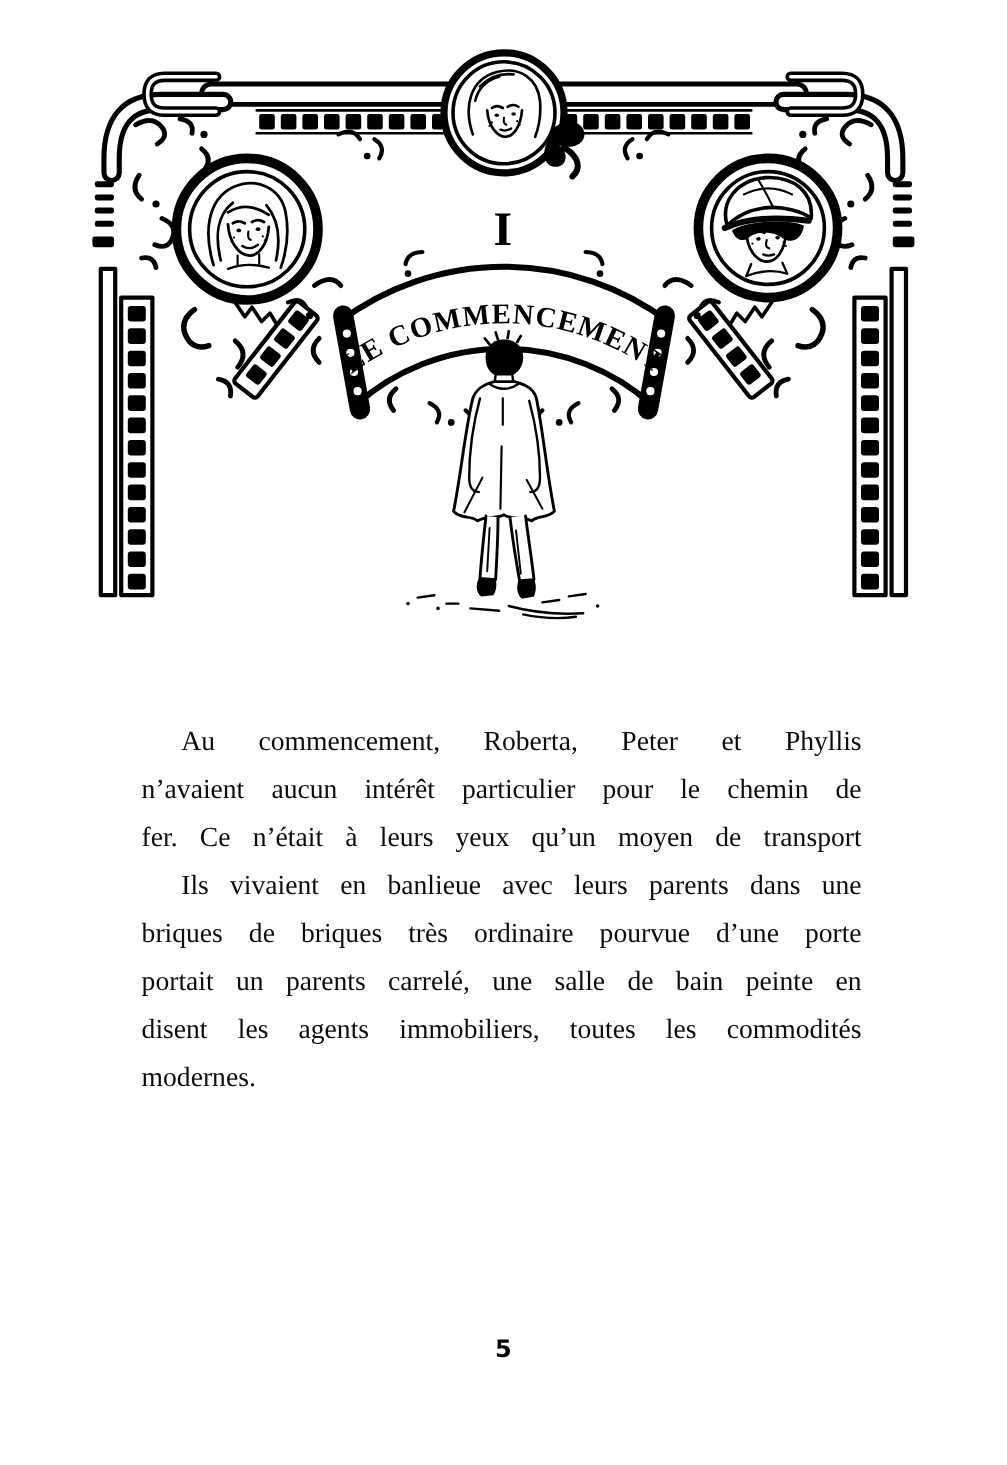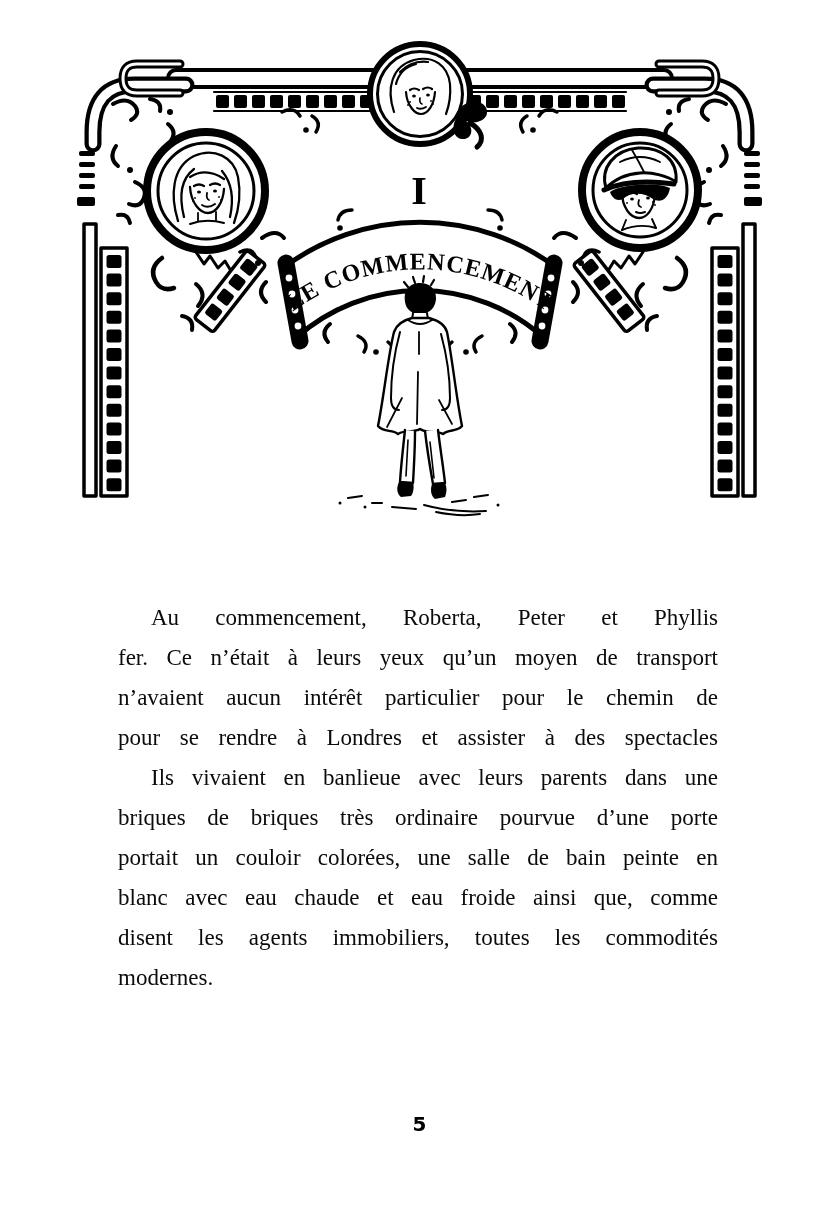--- a/index.html
+++ b/index.html
@@ -279,26 +279,24 @@
           <circle cx="365" cy="507" r="1.5" fill="#000" stroke="none"></circle>
           <circle cx="498" cy="505" r="1.5" fill="#000" stroke="none"></circle>
           <circle cx="340" cy="503" r="1.5" fill="#000" stroke="none"></circle>
         </g>
       </g>
     </g>
   </svg>
 
   <div class="text-block">
     <div class="line j indent">Au commencement, Roberta, Peter et Phyllis</div>
+    <div class="line j">n’avaient aucun intérêt particulier pour le chemin de</div>
     <div class="line j">fer. Ce n’était à leurs yeux qu’un moyen de transport</div>
-    <div class="line j">n’avaient aucun intérêt particulier pour le chemin de</div>
-    <div class="line j">pour se rendre à Londres et assister à des spectacles</div>
     <div class="line j indent">Ils vivaient en banlieue avec leurs parents dans une</div>
     <div class="line j">briques de briques très ordinaire pourvue d’une porte</div>
-    <div class="line j">portait un couloir colorées, une salle de bain peinte en</div>
-    <div class="line j">blanc avec eau chaude et eau froide ainsi que, comme</div>
+    <div class="line j">portait un parents carrelé, une salle de bain peinte en</div>
     <div class="line j">disent les agents immobiliers, toutes les commodités</div>
     <div class="line">modernes.</div>
   </div>
 
   <div class="page-number">5</div>
 
 </div>
 
 </body></html>

